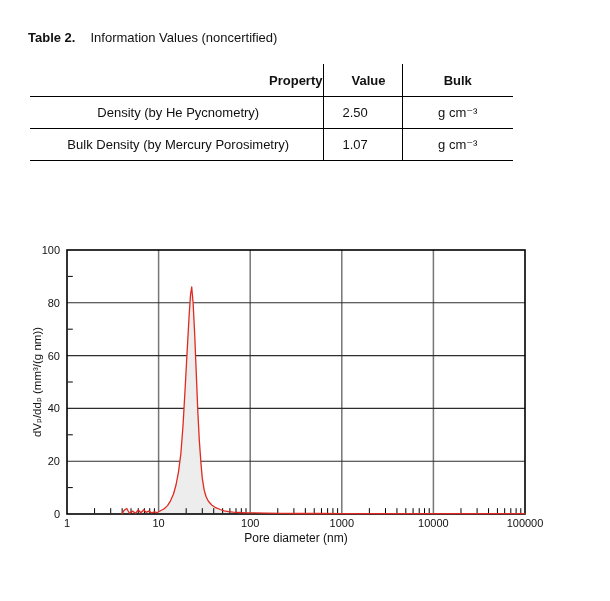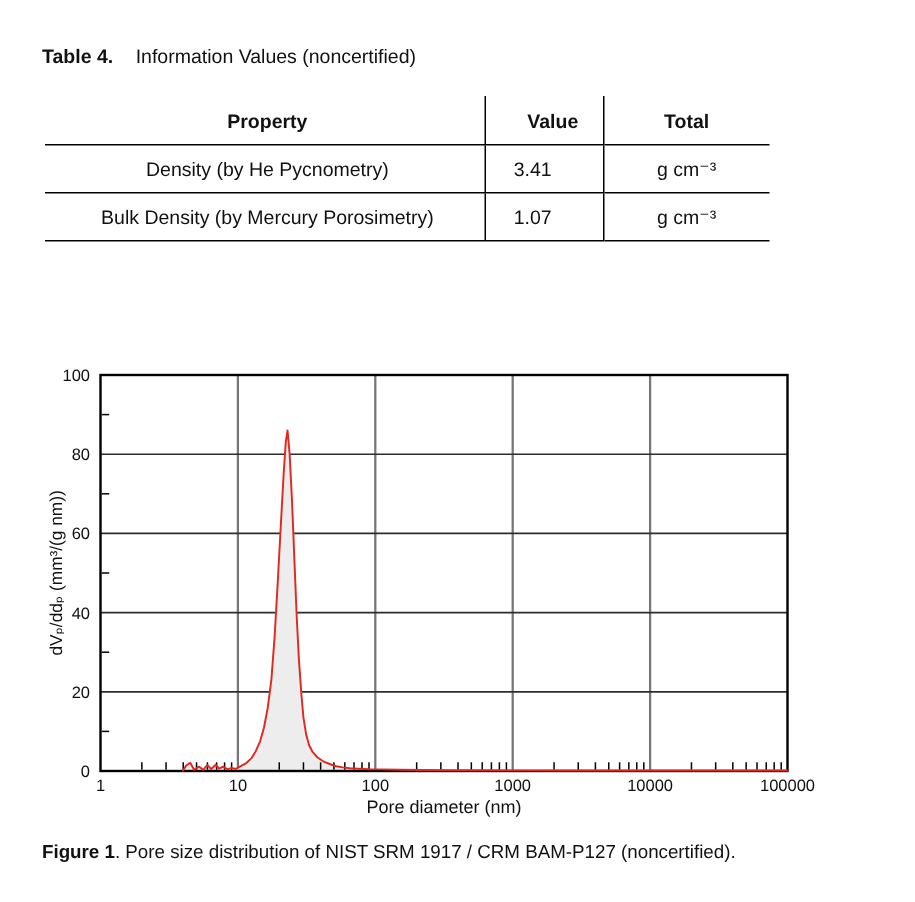--- a/index.html
+++ b/index.html
@@ -14,60 +14,60 @@
 
   table.info{
     position:absolute;left:30px;top:64px;width:483px;
     border-collapse:collapse;table-layout:fixed;font-size:13px;
   }
   table.info col.c-prop{width:293px;}
   table.info col.c-val{width:79px;}
   table.info col.c-unit{width:111px;}
   table.info th,table.info td{padding:0;vertical-align:middle;font-weight:normal;}
   table.info thead th{font-weight:bold;height:32px;border-bottom:1.5px solid #000;}
-  table.info thead th.prop{text-align:center;padding-left:4px;}
+  table.info thead th.prop{text-align:right;padding-left:4px;}
   table.info td{height:31px;}
   table.info tr.rowline td{border-bottom:1.5px solid #000;}
   table.info .prop{text-align:center;padding-left:4px;}
   table.info .val{border-left:1.3px solid #000;text-align:left;padding-left:19px;}
   table.info th.val{text-align:center;padding-left:12px;}
   table.info .unit{border-left:1.3px solid #000;text-align:center;}
 
   svg.figure{position:absolute;left:0;top:230px;}
   svg.figure text{fill:#111;font-family:"Liberation Sans","DejaVu Sans",sans-serif;}
 
   .fig-caption{position:absolute;left:28px;top:561px;font-size:12.5px;}
   .fig-caption .b{font-weight:bold;}
 </style>
 </head>
 <body>
 
 <div class="page">
 
   <div class="table-title">
-    <span class="b">Table 4.</span><span class="r">Information Values (noncertified)</span>
+    <span class="b">Table 2.</span><span class="r">Information Values (noncertified)</span>
   </div>
 
   <table class="info">
     <colgroup>
         <col class="c-prop">
         <col class="c-val">
         <col class="c-unit">
       </colgroup>
     <thead>
       <tr>
         <th class="prop">Property</th>
         <th class="val">Value</th>
-        <th class="unit">Total</th>
+        <th class="unit">Bulk</th>
       </tr>
     </thead>
     <tbody>
       <tr class="rowline">
         <td class="prop">Density (by He Pycnometry)</td>
-        <td class="val">3.41</td>
+        <td class="val">2.50</td>
         <td class="unit">g cm⁻³</td>
       </tr>
       <tr class="rowline">
         <td class="prop">Bulk Density (by Mercury Porosimetry)</td>
         <td class="val">1.07</td>
         <td class="unit">g cm⁻³</td>
       </tr>
     </tbody>
   </table>
 
@@ -137,17 +137,14 @@
       <text x="67" y="527" text-anchor="middle" font-size="11">1</text>
       <text x="158.60000000000002" y="527" text-anchor="middle" font-size="11">10</text>
       <text x="250.20000000000002" y="527" text-anchor="middle" font-size="11">100</text>
       <text x="341.8" y="527" text-anchor="middle" font-size="11">1000</text>
       <text x="433.40000000000003" y="527" text-anchor="middle" font-size="11">10000</text>
       <text x="525" y="527" text-anchor="middle" font-size="11">100000</text>
       <text x="296" y="542" text-anchor="middle" font-size="12">Pore diameter (nm)</text>
       <text transform="translate(41 382) rotate(-90)" text-anchor="middle" font-size="11.5">dVₚ/ddₚ (mm³/(g nm))</text>
     </svg>
 
-  <div class="fig-caption">
-    <span class="b">Figure 1</span><span>.  Pore size distribution of NIST SRM 1917 / CRM BAM-P127 (noncertified).</span>
-  </div>
 
 </div>
 
 </body></html>

